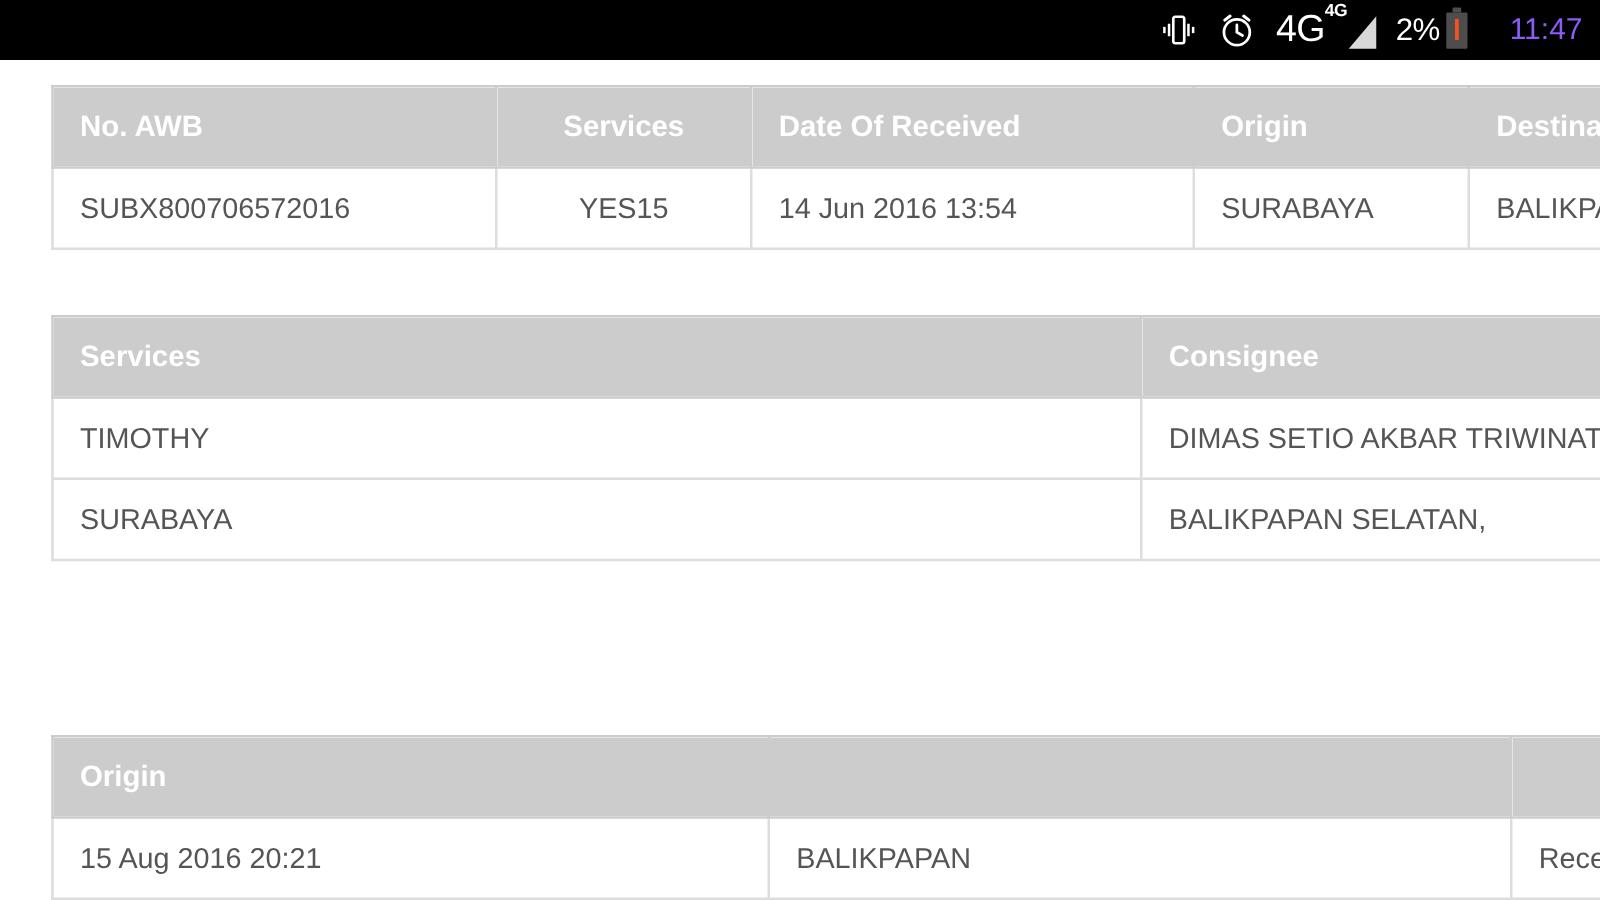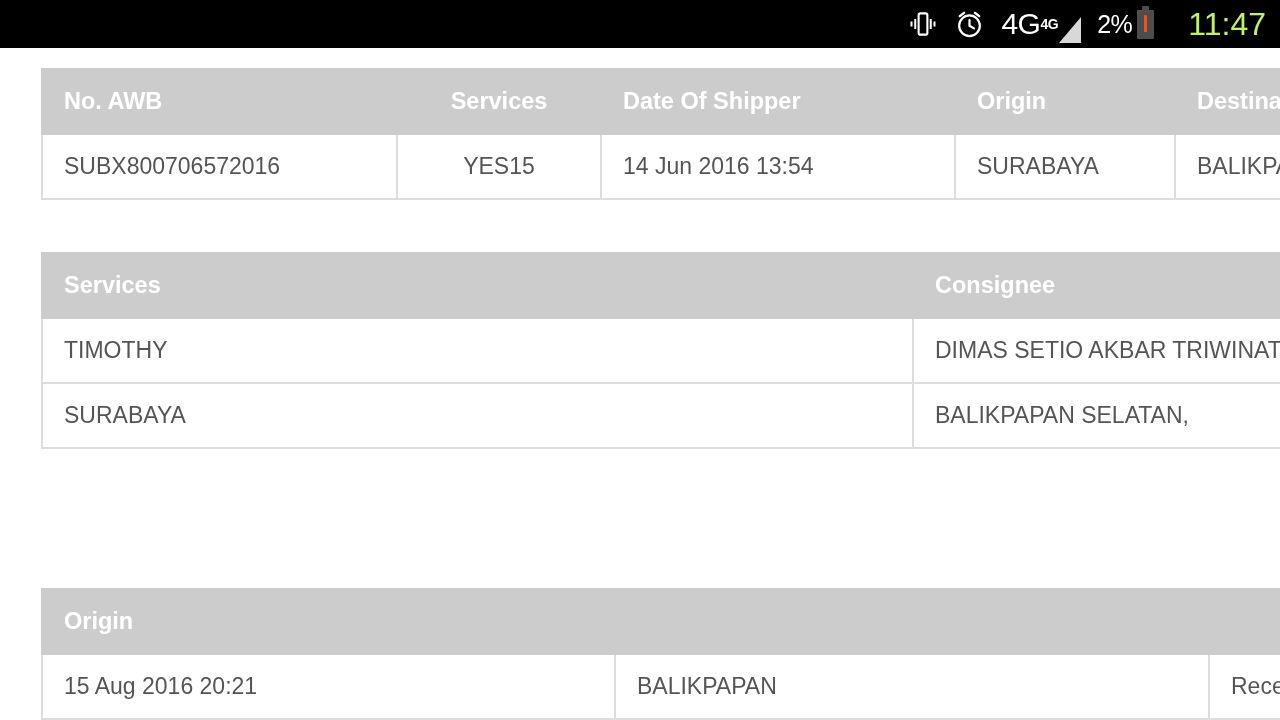--- a/index.html
+++ b/index.html
@@ -11,37 +11,37 @@
   }
 
   
   .statusbar {
     position: absolute; top: 0; left: 0;
     width: 1280px; height: 48px;
     background: #000000;
     display: flex; align-items: center; justify-content: flex-end;
     padding-right: 14px;
   }
-  .sb-item { display: flex; align-items: flex-end; margin-left: 16px; color: #ffffff; }
+  .sb-item { display: flex; align-items: flex-start; margin-left: 16px; color: #ffffff; }
   .sb-4g {
     font-size: 30px; font-weight: 400; color: #ffffff;
     letter-spacing: -0.5px; line-height: 1; position: relative;
   }
   .sb-4g-sup {
     font-size: 14px; font-weight: 700; vertical-align: super;
     position: relative; top: -8px; left: 0px;
   }
   .sb-signal {
     width: 0; height: 0; margin-left: 1px;
     border-left: 22px solid transparent;
     border-bottom: 26px solid #d8d8d8;
     position: relative; top: 4px;
   }
   .sb-pct { font-size: 25px; color: #ffffff; letter-spacing: -0.5px; }
-  .sb-time { font-size: 32px; color: #bef264; letter-spacing: 0px; margin-left: 18px; }
+  .sb-time { font-size: 24px; color: #8b5cf6; letter-spacing: 0px; margin-left: 18px; }
 
   .batt {
     position: relative; width: 17px; height: 29px;
     background: #4d4d4d; margin-left: 5px; border-radius: 1px;
     display: flex; align-items: center; justify-content: center;
   }
   .batt:before {
     content: ""; position: absolute; top: -4px; left: 5px;
     width: 7px; height: 4px; background: #4d4d4d; border-radius: 1px 1px 0 0;
   }
@@ -151,21 +151,21 @@
       <col style="width:355px">
         <col style="width:204px">
         <col style="width:354px">
         <col style="width:220px">
         <col style="width:267px">
     </colgroup>
     <thead>
       <tr>
         <th>No. AWB</th>
         <th class="ctr">Services</th>
-        <th>Date Of Shipper</th>
+        <th>Date Of Received</th>
         <th>Origin</th>
         <th>Destination</th>
       </tr>
     </thead>
     <tbody>
       <tr>
         <td>SUBX800706572016</td>
         <td class="ctr">YES15</td>
         <td>14 Jun 2016 13:54</td>
         <td>SURABAYA</td>

